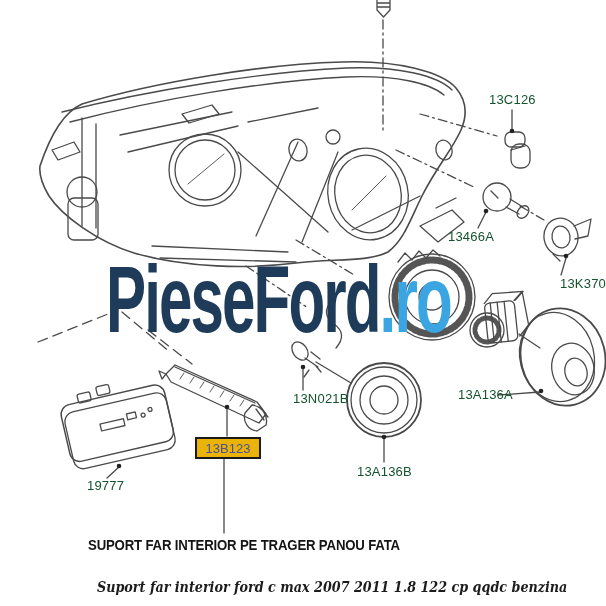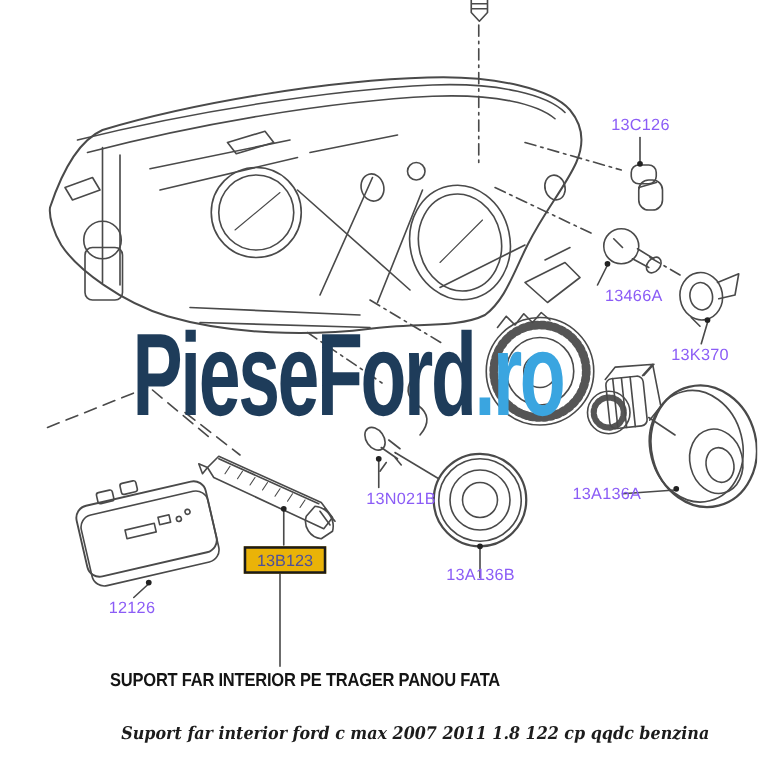--- a/index.html
+++ b/index.html
@@ -1,19 +1,19 @@
 <!DOCTYPE html>
 <html><head>
 <meta charset="utf-8">
 <style>
   html,body{margin:0;padding:0;background:#ffffff;}
   #page{position:relative;width:606px;height:606px;background:#ffffff;overflow:hidden;
         font-family:"Liberation Sans",sans-serif;}
   #art{position:absolute;left:0;top:0;}
-  .part-label{position:absolute;font-size:13px;color:#8b5cf6;letter-spacing:.2px;white-space:nowrap;}
+  .part-label{position:absolute;font-size:13px;color:#14532d;letter-spacing:.2px;white-space:nowrap;}
   .boxed-label{position:absolute;left:195px;top:437px;width:62px;height:18px;border:2px solid #1a1a1a;
         background:#eab308;display:flex;align-items:center;justify-content:center;
         font-size:13px;color:#4d4f9a;}
   #watermark{position:absolute;left:106px;top:253px;white-space:nowrap;
         font-weight:700;font-size:94px;line-height:1;letter-spacing:-3px;
         transform:scaleX(0.64);transform-origin:left top;}
   #watermark .brand{color:#1e3c5a;}
   #watermark .tld{color:#3aa5e0;}
   #caption{position:absolute;left:88px;top:536px;font-weight:700;font-size:15px;color:#141414;
         letter-spacing:-.2px;white-space:nowrap;transform:scaleX(0.88);transform-origin:left top;}
@@ -135,24 +135,24 @@
       <circle cx="119" cy="466" r="2.3"></circle>
       <circle cx="227" cy="407" r="2.3"></circle>
     </g>
   </svg>
 
   <div id="watermark">
     <span class="brand">PieseFord</span><span class="tld">.ro</span>
   </div>
 
   <div class="part-label" style="left:489px;top:92px">13C126</div>
-  <div class="part-label" style="left:484px;top:229px">13466A</div>
-  <div class="part-label" style="left:537px;top:276px">13K370</div>
+  <div class="part-label" style="left:448px;top:229px">13466A</div>
+  <div class="part-label" style="left:560px;top:276px">13K370</div>
   <div class="part-label" style="left:293px;top:391px">13N021B</div>
   <div class="part-label" style="left:458px;top:387px">13A136A</div>
-  <div class="part-label" style="left:357px;top:452px">13A136B</div>
+  <div class="part-label" style="left:357px;top:464px">13A136B</div>
   <div class="boxed-label">13B123</div>
-  <div class="part-label" style="left:87px;top:478px">12126</div>
+  <div class="part-label" style="left:87px;top:478px">19777</div>
 
   <div id="caption">SUPORT FAR INTERIOR PE TRAGER PANOU FATA</div>
   <div id="subtitle">Suport far interior ford c max 2007 2011 1.8 122 cp qqdc benzina</div>
 
 </div>
 
 </body></html>

